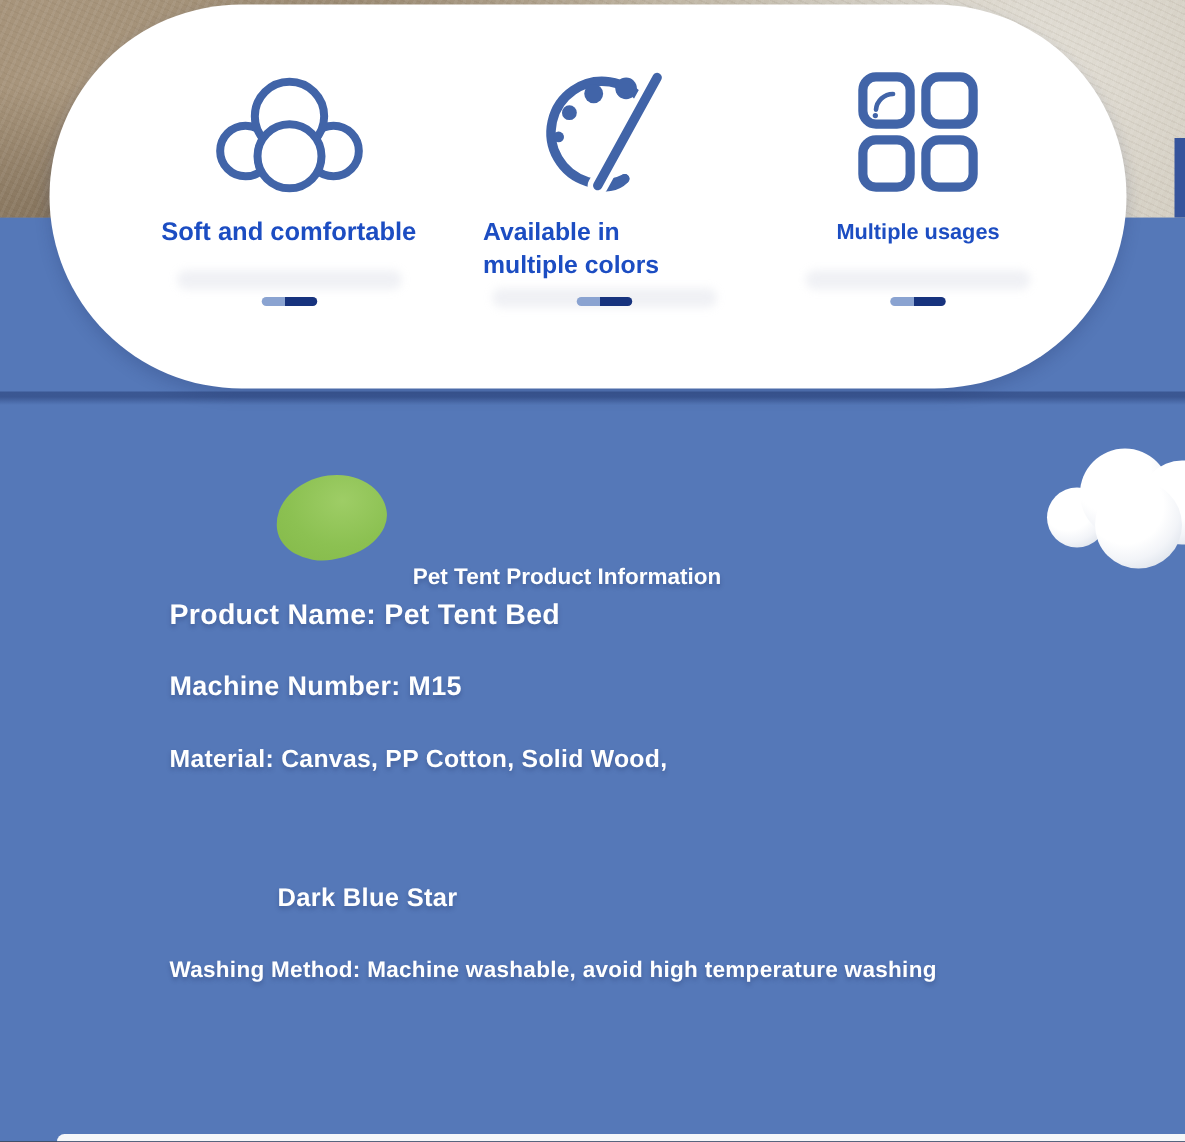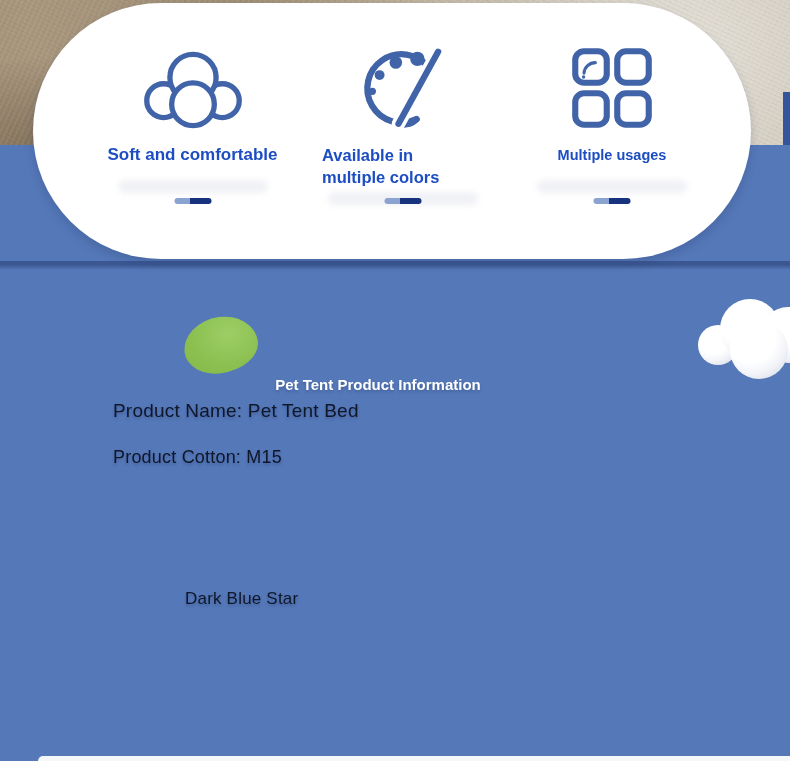--- a/index.html
+++ b/index.html
@@ -53,21 +53,21 @@
 
   
   .heading-row{position:absolute;top:312px;left:0;width:756px;height:64px;}
   .green-blob{position:absolute;left:184px;top:5px;width:74px;height:56px;
       background:radial-gradient(ellipse at 62% 32%,#9ecd66 0%,#8cc152 55%,#84b949 100%);
       border-radius:52% 48% 55% 45% / 55% 52% 48% 45%;transform:rotate(-8deg);}
   .heading-text{position:absolute;top:24px;left:0;width:100%;text-align:center;
       font-size:15px;font-weight:bold;color:#ffffff;text-shadow:0 2px 3px rgba(35,55,105,0.35);margin-top:40px;}
 
   
-  .detail{position:absolute;left:113px;color:#0f172a;font-weight:normal;white-space:nowrap;
+  .detail{position:absolute;left:113px;color:#ffffff;font-weight:bold;white-space:nowrap;
           letter-spacing:0.2px;text-shadow:0 2px 3px rgba(35,55,105,0.35);}
   .d-name{top:400px;font-size:19px;}
   .d-number{top:447px;font-size:18px;}
   .d-material{top:497px;font-size:16.5px;}
   .d-color{top:542px;font-size:17px;}
   .trailing-comma{display:inline-block;transform:translateY(9px);margin-left:7px;}
   .d-color2{top:589px;left:185px;font-size:17px;text-align:center;}
   .d-washing{top:638px;font-size:15px;}
   .d-usage{top:682px;font-size:17.5px;}
 
@@ -150,18 +150,20 @@
     <div class="sph s4"></div>
     <div class="sph s3"></div>
   </div>
 
   <div class="heading-row">
     <div class="green-blob"></div>
     <div class="heading-text">Pet Tent Product Information</div>
   </div>
 
   <div class="detail d-name">Product Name: Pet Tent Bed</div>
-  <div class="detail d-number">Product Cotton: M15</div>
+  <div class="detail d-number">Machine Number: M15</div>
+  <div class="detail d-material">Material: Canvas, PP Cotton, Solid Wood,</div>
   <div class="detail d-color2">Dark Blue Star</div>
+  <div class="detail d-washing">Washing Method: Machine washable, avoid high temperature washing</div>
 
   <div class="bottom-bar"></div>
 
 </div>
 
 </body></html>

